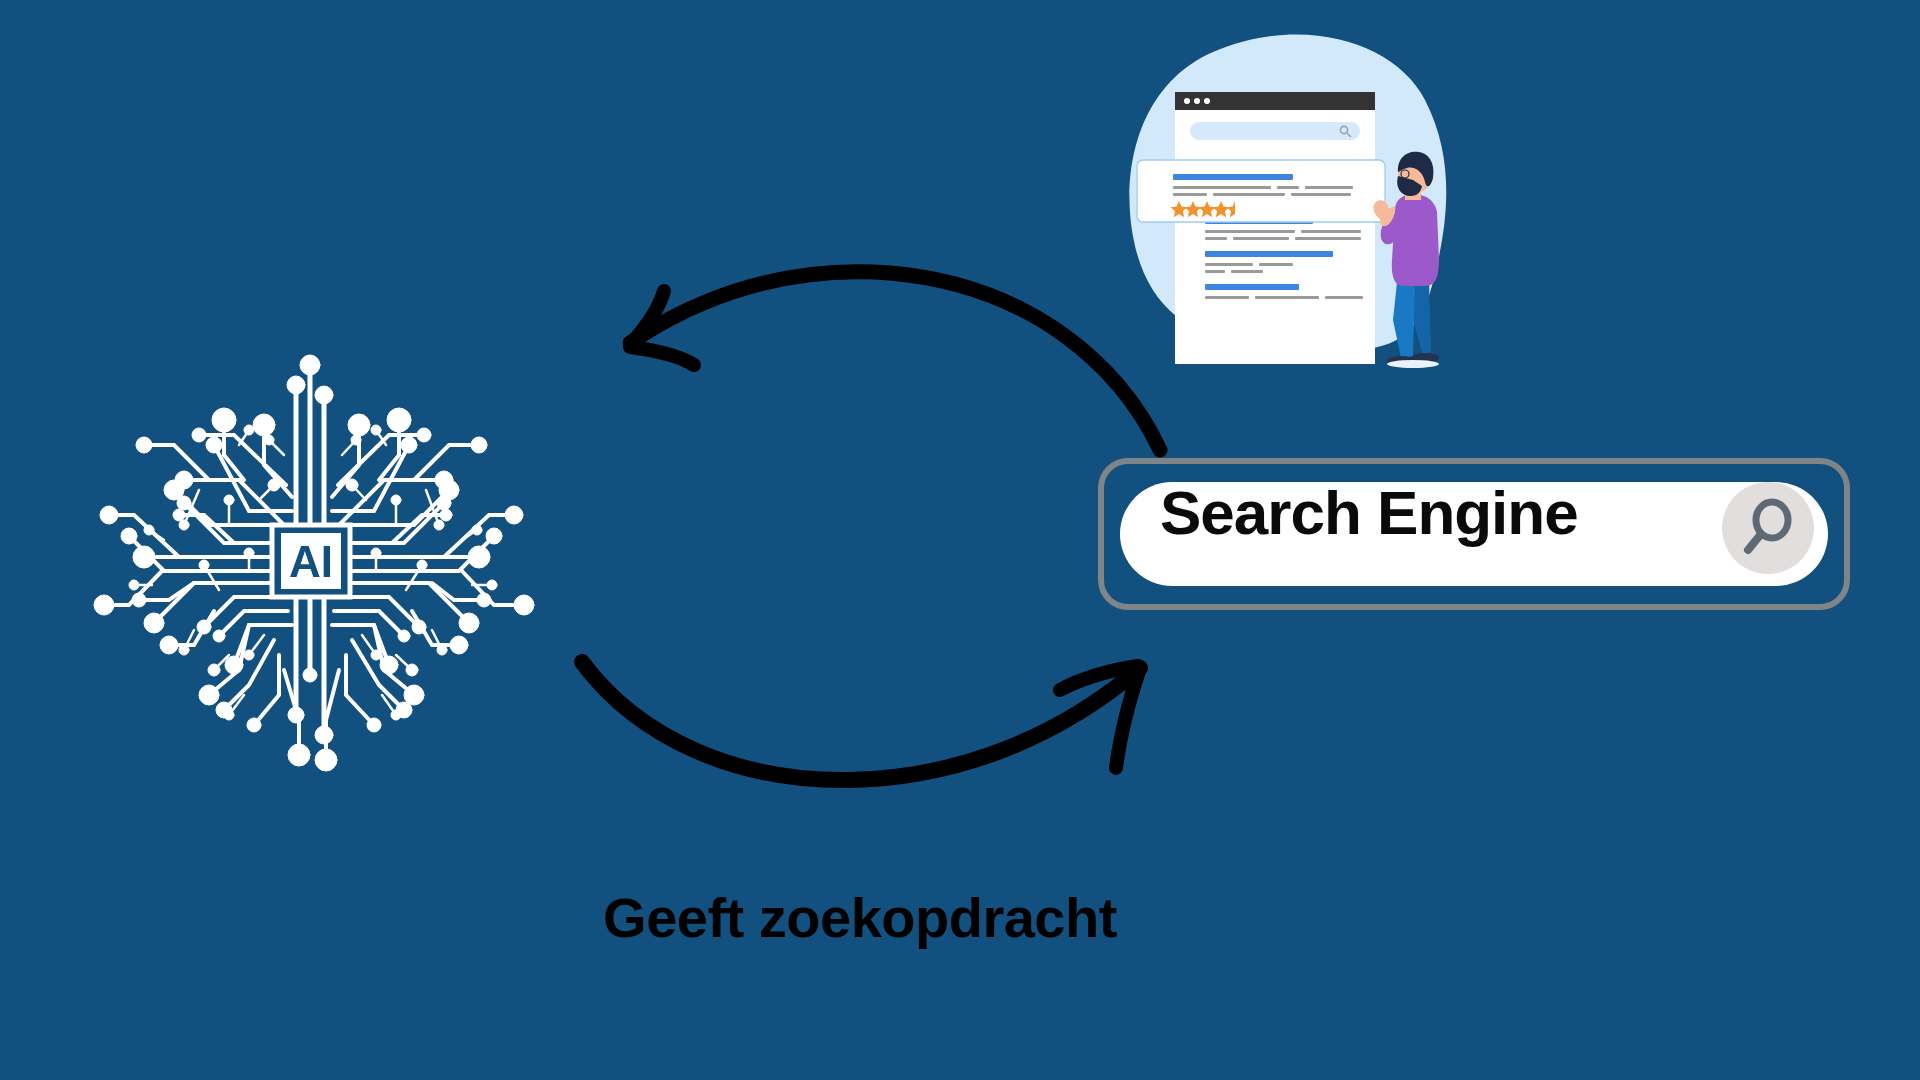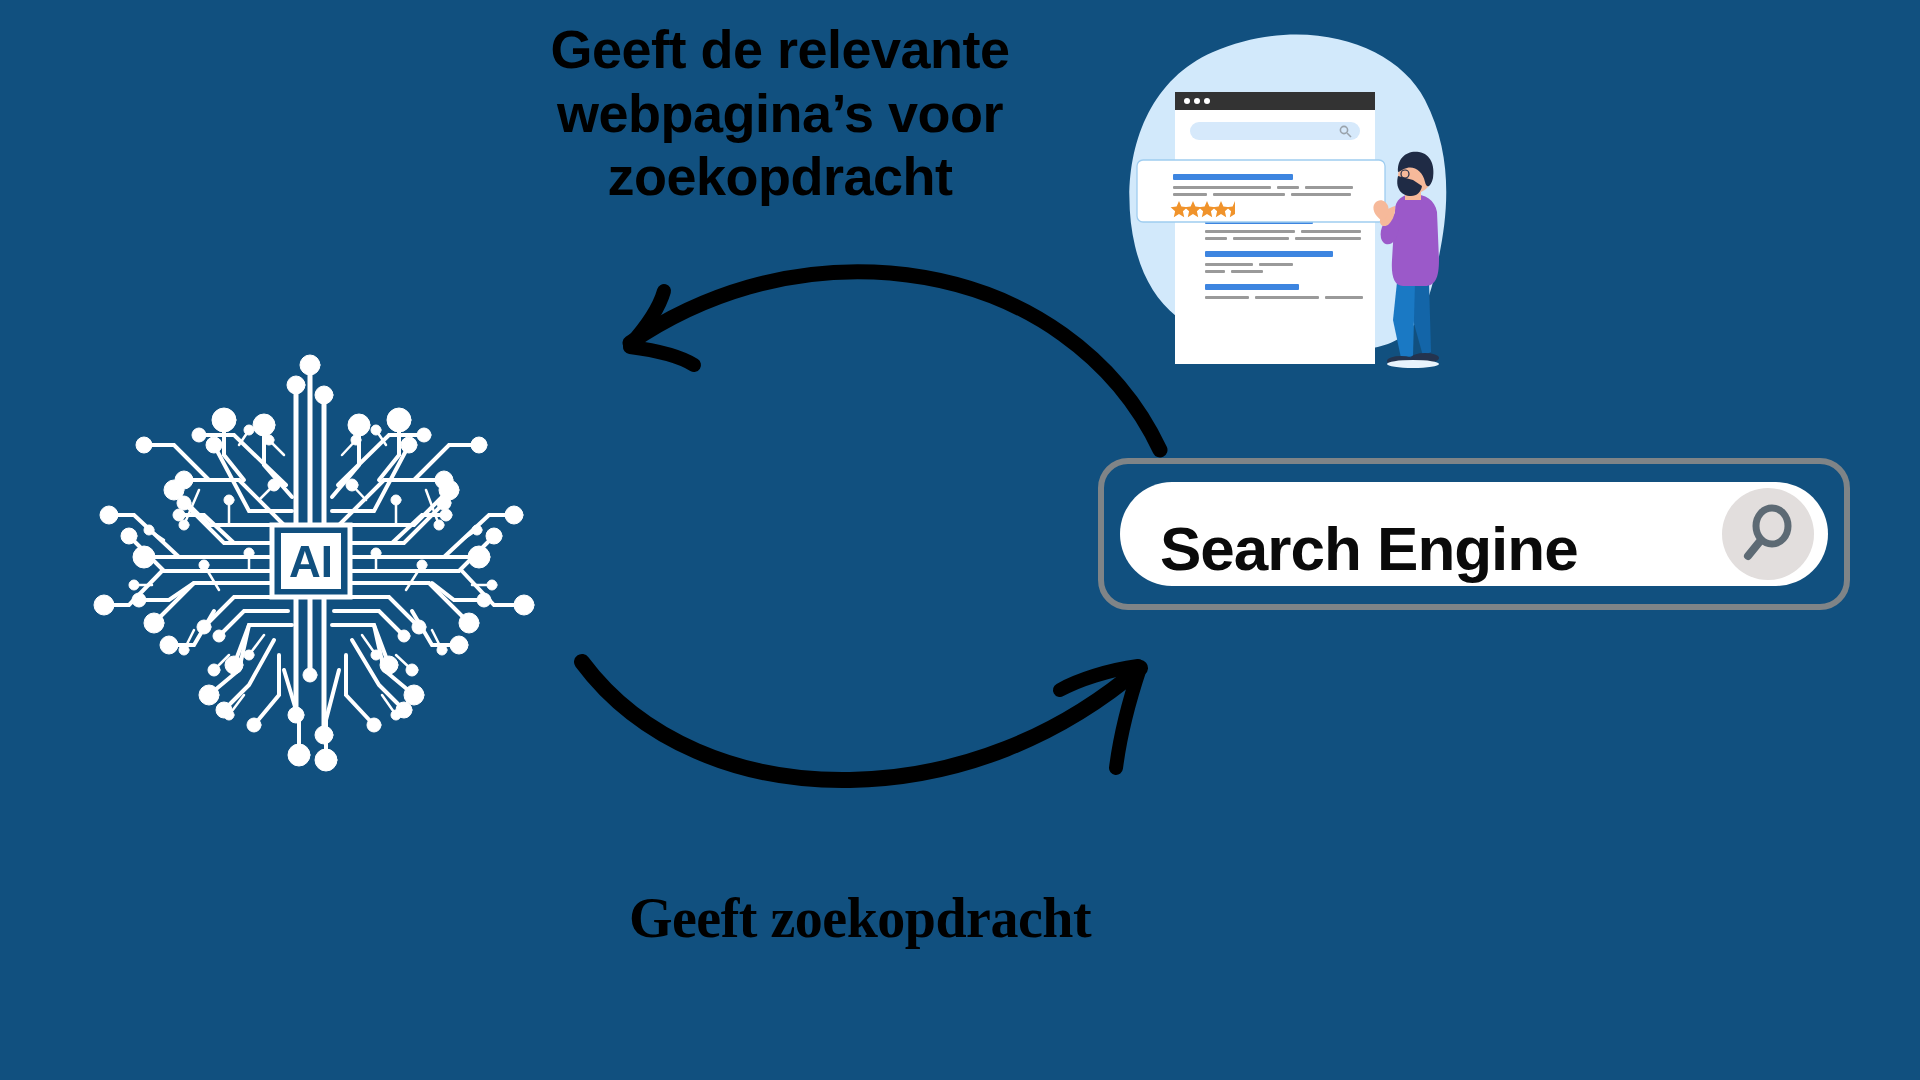--- a/index.html
+++ b/index.html
@@ -32,21 +32,20 @@
     left: 480px;
     top: 18px;
     width: 600px;
     font-size: 54px;
   }
   #caption-bottom {
     left: 380px;
     top: 885px;
     width: 960px;
     font-size: 56px;
-    font-family: Liberation Serif, serif;
   }
 
   
   #brain {
     position: absolute;
     left: 34px;
     top: 325px;
     width: 545px;
     height: 480px;
   }
@@ -90,21 +89,21 @@
   }
   #search-field {
     position: absolute;
     left: 16px;
     top: 18px;
     right: 16px;
     bottom: 18px;
     background: #ffffff;
     border-radius: 60px;
     display: flex;
-    align-items: flex-end;
+    align-items: flex-start;
     padding: 0 14px 6px 40px;
     box-sizing: border-box;
   }
   #search-text {
     flex: 1;
     font-size: 62px;
     font-weight: bold;
     color: #0a0a0a;
     letter-spacing: -1px;
     line-height: 1;
@@ -119,23 +118,20 @@
     align-items: center;
     justify-content: center;
     flex: 0 0 auto;
   }
 </style>
 </head>
 <body>
 
 <div id="stage" style="background: rgb(17, 80, 127);">
 
-  <div id="caption-top" class="caption">Geeft de relevante
-webpagina’s voor
-zoekopdracht</div>
 
   <div id="brain">
     <svg viewBox="0 0 545 480" width="545" height="480" aria-hidden="true">
       <g stroke="#ffffff" fill="#ffffff" stroke-linecap="round">
 
         <g stroke-width="5" fill="none">
           <path d="M262 200 L262 60"></path>
           <path d="M276 200 L276 40"></path>
           <path d="M290 200 L290 70"></path>
           <path d="M262 270 L262 390"></path>

